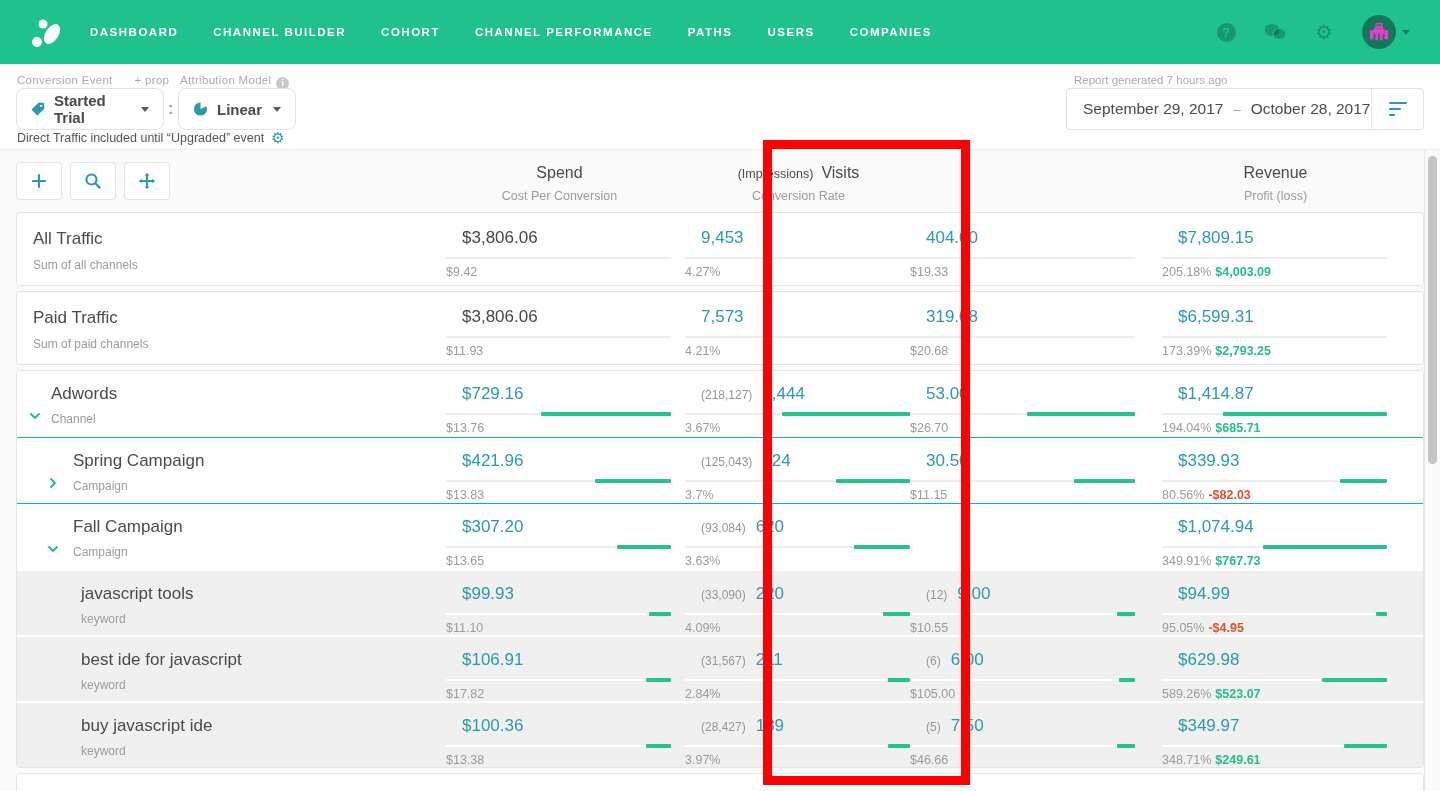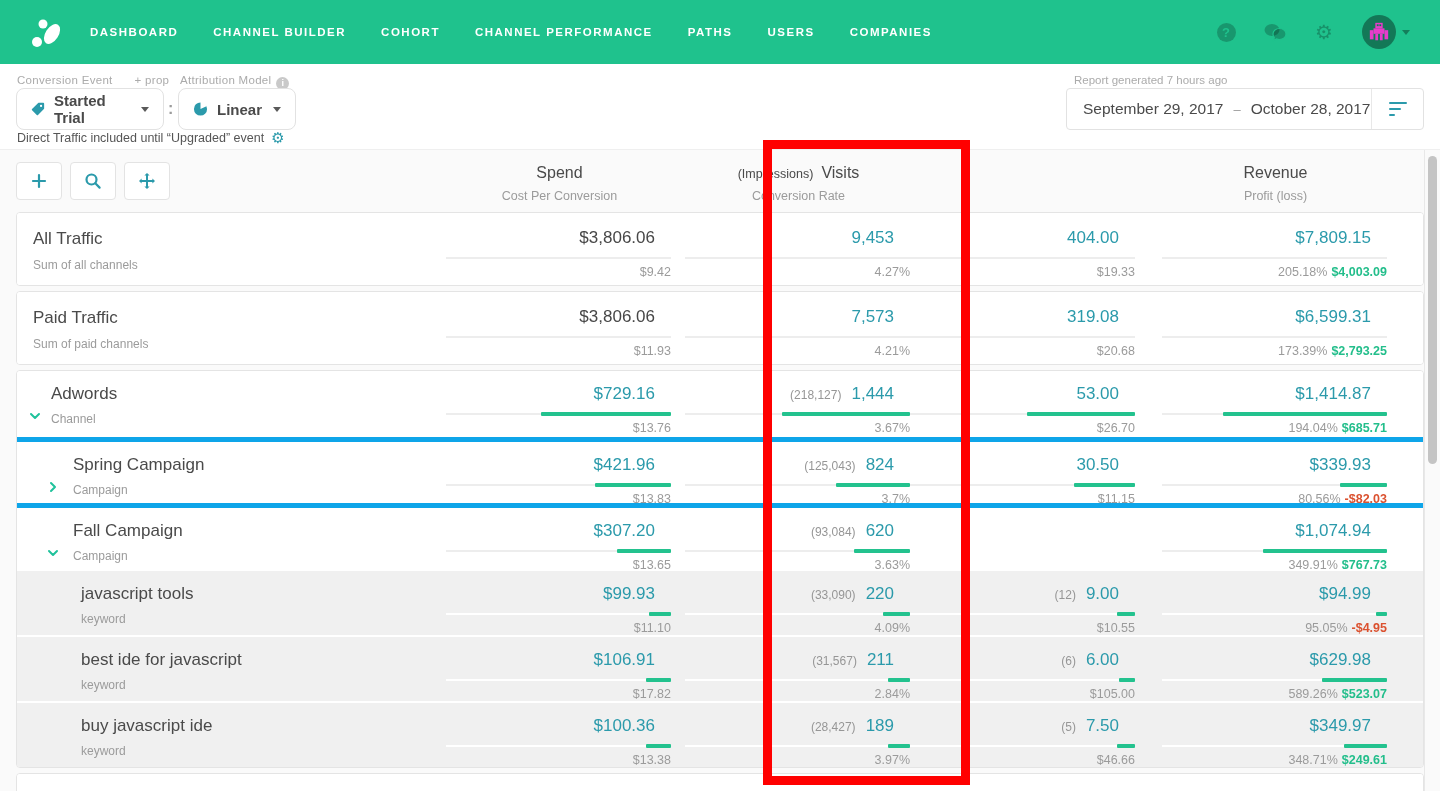--- a/index.html
+++ b/index.html
@@ -46,35 +46,35 @@
   .hcell{position:absolute;top:14px;width:225px;text-align:center}
   .hcell .t{font-size:16px;color:#4A4A4A}
   .hcell .hp{font-size:12.5px;color:#4A4A4A;margin-right:8px}
   .hcell .s{font-size:12.5px;color:#9B9B9B;margin-top:7px}
 
   .c-spend{right:752px}.c-visits{right:513px}.c-conversions{right:288px}.c-revenue{right:36px}
 
   .card{background:#fff;border:1px solid #E4E4E4;border-radius:4px;margin-bottom:5px;overflow:hidden}
   .row{position:relative;height:66px;background:#fff}
   .row.h72{height:72px}
-  .row + .row{border-top:5px solid #0ea5e9}
+  .row + .row{border-top:1px solid #0ea5e9}
   .row.kw{background:#F0F0F0;border-top:2px solid #fff}
   .row .title{position:absolute;top:13px;font-size:17px;color:#4A4A4A}
   .row .type{position:absolute;top:41px;font-size:12px;color:#9B9B9B}
   .row.h72 .title{top:16px}
   .row.h72 .type{top:45px}
   .ind0 .title,.ind0 .type{left:16px}
   .ind1 .title,.ind1 .type{left:34px}
   .ind2 .title,.ind2 .type{left:56px}
   .ind3 .title,.ind3 .type{left:64px}
   .chev{position:absolute;top:37px;width:12px;height:12px;cursor:pointer}
   .ind1 .chev{left:12px}
   .ind2 .chev{left:30px}
 
-  .cell{position:absolute;top:12px;width:225px;text-align:right}
+  .cell{position:absolute;top:12px;width:225px;text-align:left}
   .row.h72 .cell{top:14px}
   .cell .main{font-size:17px;line-height:22px;white-space:nowrap}
   .cell .prefix{font-size:12px;color:#969696;margin-right:10px}
   .cell .prefix:empty{margin-right:0}
   .cell .val{color:#2B9AAB;cursor:pointer}
   .cell .val.dark{color:#474747;cursor:default}
   .cell .track{position:relative;height:2px;background:#EDEDED;margin-top:7px}
   .row.kw .track{background:#FFF}
   .cell .fill{position:absolute;right:0;top:-1px;height:4px;background:#23C28E;border-radius:1px}
   .cell .sub{font-size:12.5px;color:#9B9B9B;margin-top:6px;white-space:nowrap}

